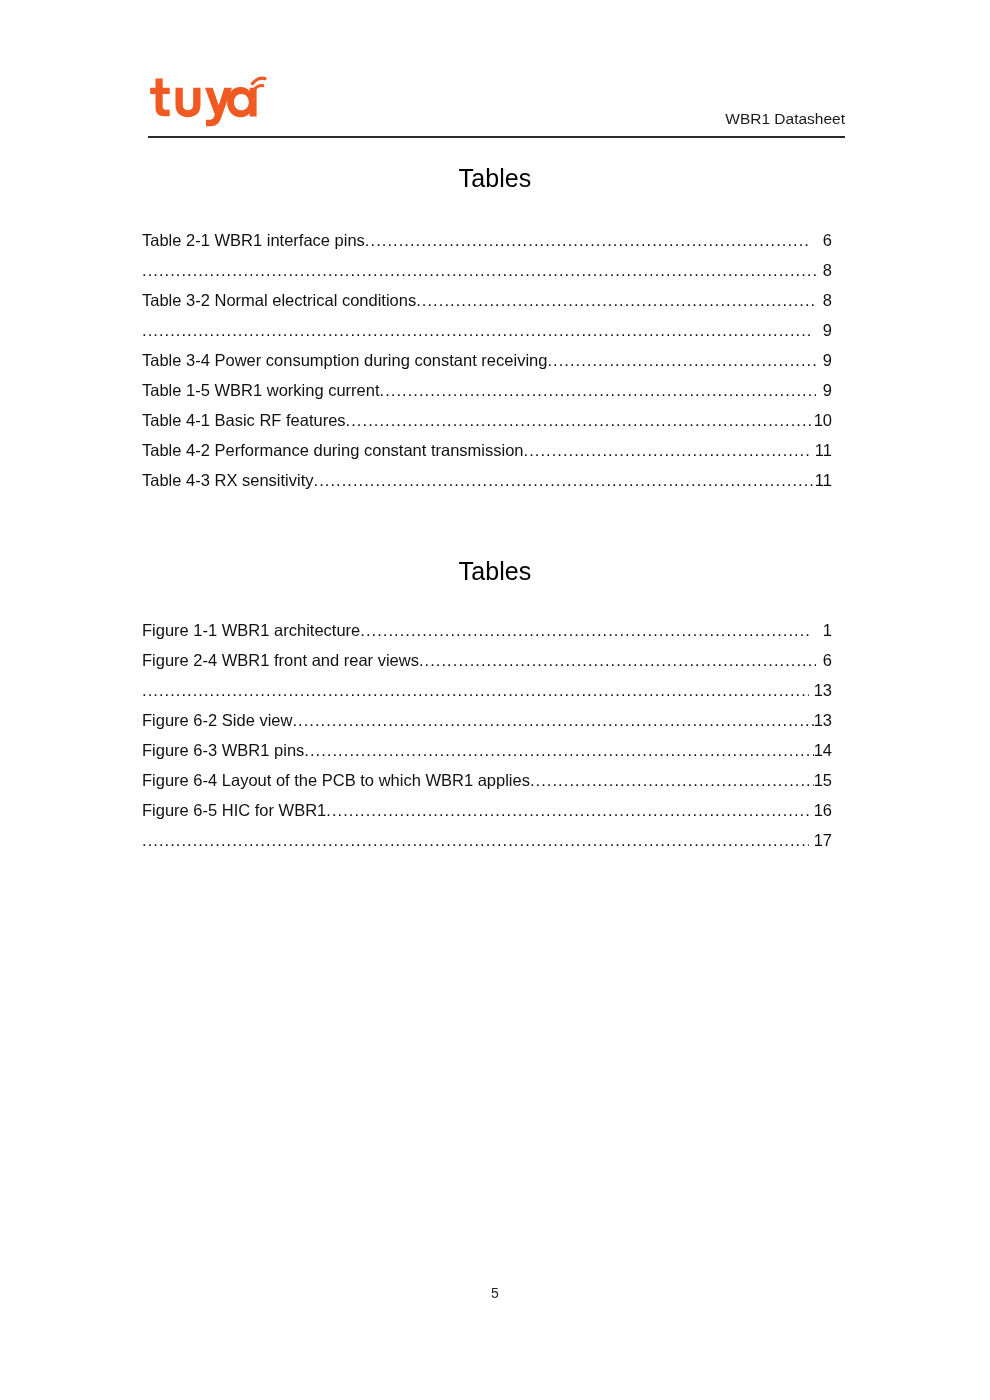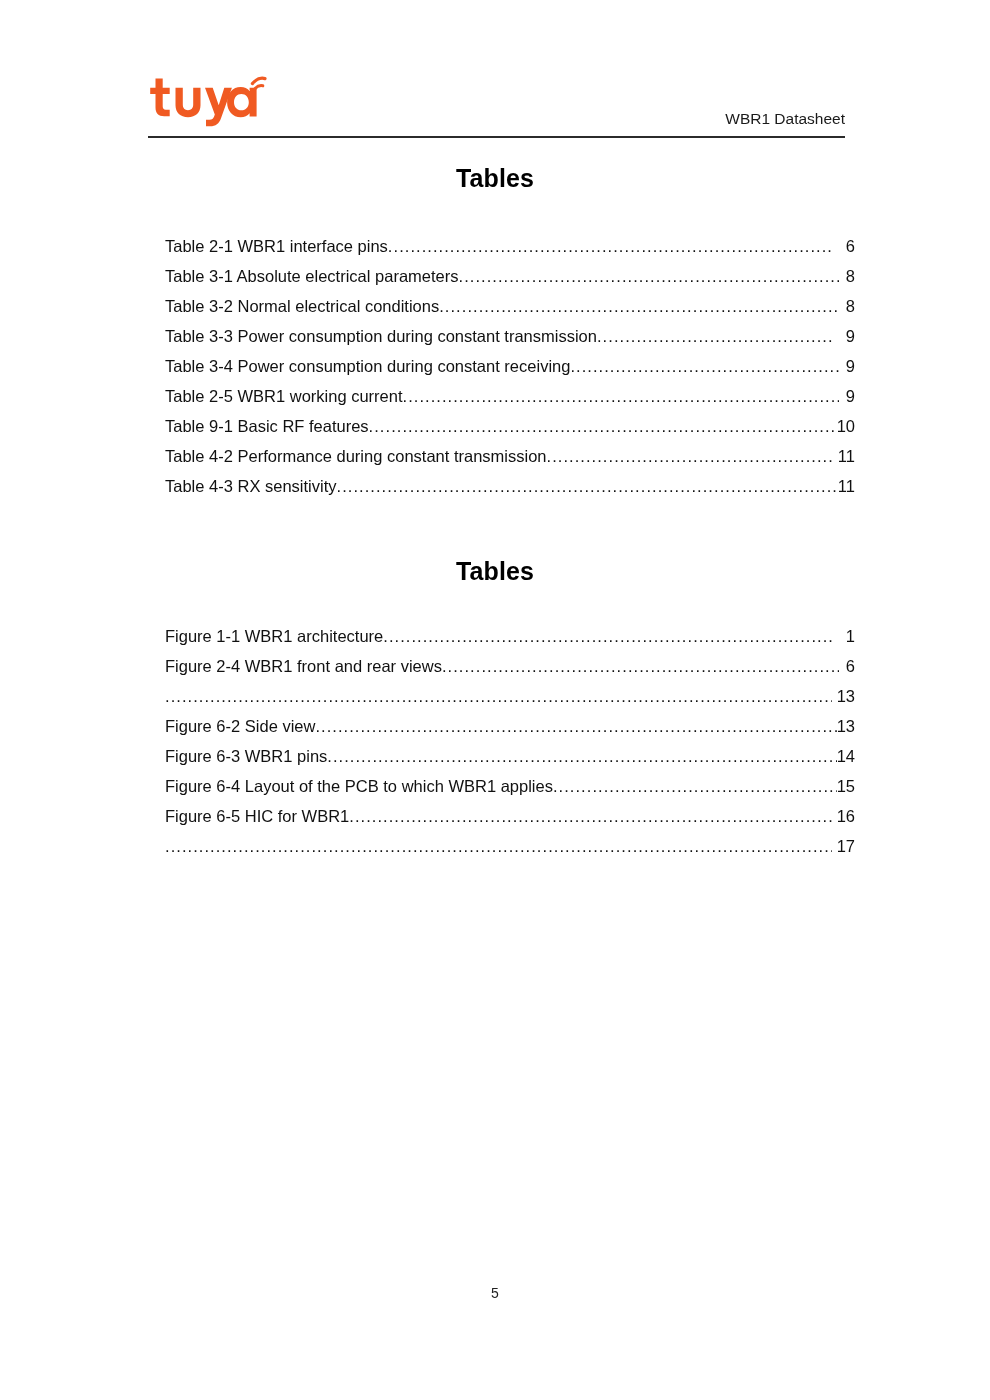--- a/index.html
+++ b/index.html
@@ -59,34 +59,33 @@
     border-top: 2px solid #2b2b2b;
   }
 
   
   .section-heading {
     position: absolute;
     left: 0;
     width: 990px;
     text-align: center;
     font-size: 25px;
-    font-weight: bold;
+    font-weight: normal;
     line-height: 30px;
     color: #000;
     letter-spacing: 0.1px;
   }
   #tables-heading { top: 163px; }
   #figures-heading { top: 556px; }
 
   
   .toc-list {
     position: absolute;
-    left: 165px;
+    left: 142px;
     width: 690px;
-    margin-top: 6px;
   }
   #tables-list { top: 225px; }
   #figures-list { top: 615px; }
 
   .toc-entry {
     display: flex;
     align-items: baseline;
     width: 690px;
     height: 30px;
     font-size: 16.5px;
@@ -168,46 +167,44 @@
 
   <div class="section-heading" id="tables-heading">Tables</div>
 
   <div class="toc-list" id="tables-list">
       <div class="toc-entry gap-before-page">
         <span class="toc-label">Table 2-1 WBR1 interface pins</span>
         <span class="toc-dots"></span>
         <span class="toc-page">6</span>
       </div>
       <div class="toc-entry">
-        <span class="toc-label">Table 3-1 Absolute electrical parameters</span>
         <span class="toc-dots"></span>
         <span class="toc-page">8</span>
       </div>
       <div class="toc-entry">
         <span class="toc-label">Table 3-2 Normal electrical conditions</span>
         <span class="toc-dots"></span>
         <span class="toc-page">8</span>
       </div>
       <div class="toc-entry gap-before-page">
-        <span class="toc-label">Table 3-3 Power consumption during constant transmission</span>
         <span class="toc-dots"></span>
         <span class="toc-page">9</span>
       </div>
       <div class="toc-entry">
         <span class="toc-label">Table 3-4 Power consumption during constant receiving</span>
         <span class="toc-dots"></span>
         <span class="toc-page">9</span>
       </div>
       <div class="toc-entry">
-        <span class="toc-label">Table 2-5 WBR1 working current</span>
+        <span class="toc-label">Table 1-5 WBR1 working current</span>
         <span class="toc-dots"></span>
         <span class="toc-page">9</span>
       </div>
       <div class="toc-entry">
-        <span class="toc-label">Table 9-1 Basic RF features</span>
+        <span class="toc-label">Table 4-1 Basic RF features</span>
         <span class="toc-dots"></span>
         <span class="toc-page">10</span>
       </div>
       <div class="toc-entry gap-before-page">
         <span class="toc-label">Table 4-2 Performance during constant transmission</span>
         <span class="toc-dots"></span>
         <span class="toc-page">11</span>
       </div>
       <div class="toc-entry">
         <span class="toc-label">Table 4-3 RX sensitivity</span>

